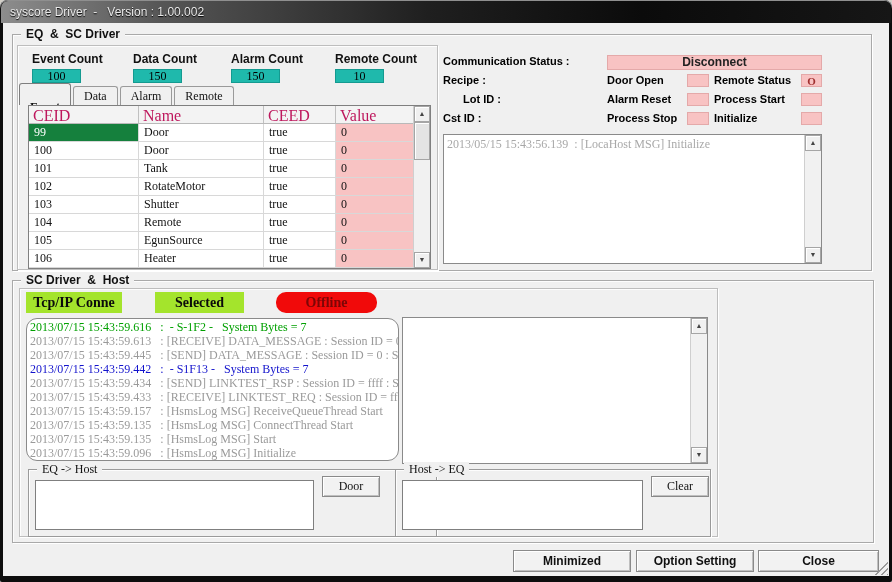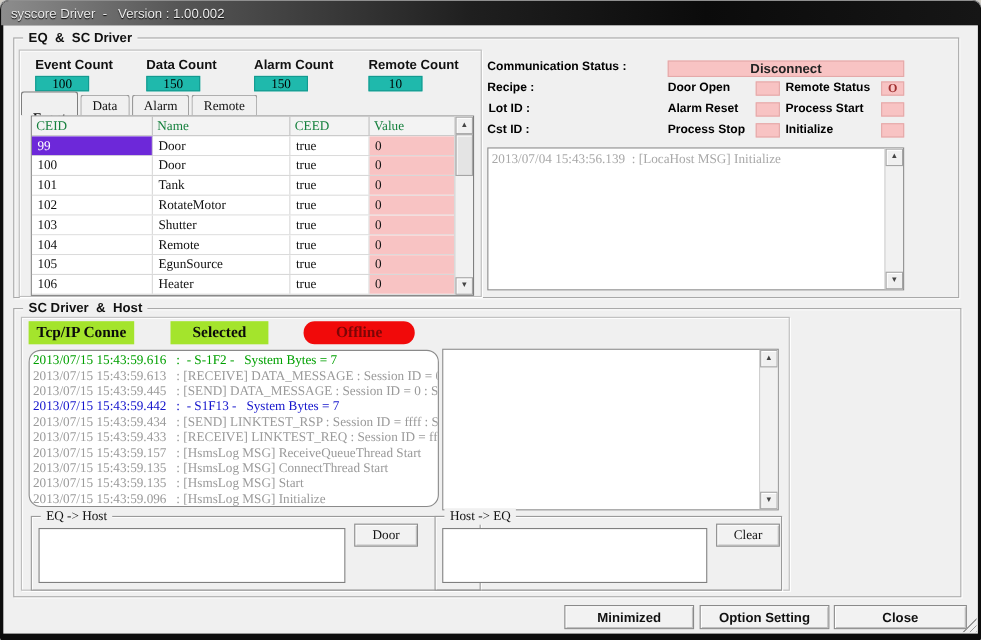--- a/index.html
+++ b/index.html
@@ -31,28 +31,28 @@
   #tabs { position:absolute; left:16px; top:60px; height:22px; display:flex; align-items:flex-end; }
   .tab { font-family:"Liberation Serif",serif; font-size:12px; color:#111; background:#f0f0f0;
          border:1px solid #9a9a9a; border-bottom:none; border-radius:3px 3px 0 0;
          padding:2px 10px 2px 10px; height:19px; margin-right:2px; }
   .tab.active { height:22px; padding-top:16px; border-color:#7e7e7e; font-weight:bold; }
 
   
   #etable { position:absolute; left:25px; top:82px; width:403px; height:164px; background:#fff;
             border:1px solid #7f7f7f; }
   .thead { display:flex; height:18px; background:#f3f3f3; border-bottom:1px solid #b9b9b9; }
-  .th { font-family:"Liberation Serif",serif; font-size:12px; color:#15803d; padding:1px 4px;
+  .th { font-family:"Liberation Serif",serif; font-size:16px; color:#be185d; padding:1px 4px;
         border-right:1px solid #c0c0c0; }
   .trow { display:flex; height:18px; border-bottom:1px solid #d8d8d8; background:#fff; }
   .td { font-family:"Liberation Serif",serif; font-size:12px; color:#111; padding:1px 5px;
         border-right:1px solid #d8d8d8; overflow:hidden; white-space:nowrap; }
   .w-ceid{width:110px;} .w-name{width:125px;} .w-ceed{width:72px;} .w-value{flex:1; border-right:none;}
   .td.w-value { background:#f8c3c3; }
-  .td.sel { background:#6d28d9; color:#fff; }
+  .td.sel { background:#15803d; color:#fff; }
 
   
   .vscroll { position:absolute; right:0; top:0; bottom:0; width:17px; background:#f1f1f1;
              border-left:1px solid #cfcfcf; }
   .sbtn { position:absolute; left:0; width:16px; height:16px; background:#f0f0f0; border:1px solid #a5a5a5;
           box-shadow:inset 1px 1px 0 #fff; font-size:7px; color:#444; text-align:center; line-height:14px; }
   .sbtn.up{top:0;} .sbtn.down{bottom:0;}
   .sthumb { position:absolute; left:0; top:16px; width:16px; height:38px; background:#e4e4e4;
             border:1px solid #a5a5a5; box-shadow:inset 1px 1px 0 #fff; }
 
@@ -188,39 +188,39 @@
         <div class="sbtn up">▲</div>
         <div class="sthumb"></div>
         <div class="sbtn down">▼</div>
       </div>
     </div>
 
     <div class="blabel" style="left:440px; top:32px;">Communication Status :</div>
     <div id="commbar">Disconnect</div>
 
     <div class="blabel" style="left:440px; top:51px;">Recipe :</div>
-    <div class="blabel" style="left:441px; top:70px;">Lot ID :</div>
+    <div class="blabel" style="left:460px; top:70px;">Lot ID :</div>
     <div class="blabel" style="left:440px; top:89px;">Cst ID :</div>
 
     <div class="blabel" style="left:604px; top:51px;">Door Open</div>
     <div class="pinkbox" style="left:684px; top:51px; width:22px; height:13px;"></div>
     <div class="blabel" style="left:604px; top:70px;">Alarm Reset</div>
     <div class="pinkbox" style="left:684px; top:70px; width:22px; height:13px;"></div>
     <div class="blabel" style="left:604px; top:89px;">Process Stop</div>
     <div class="pinkbox" style="left:684px; top:89px; width:22px; height:13px;"></div>
 
     <div class="blabel" style="left:711px; top:51px;">Remote Status</div>
     <div class="pinkbox obox" style="left:798px; top:51px; width:21px; height:13px;">O</div>
     <div class="blabel" style="left:711px; top:70px;">Process Start</div>
     <div class="pinkbox" style="left:798px; top:70px; width:21px; height:13px;"></div>
     <div class="blabel" style="left:711px; top:89px;">Initialize</div>
     <div class="pinkbox" style="left:798px; top:89px; width:21px; height:13px;"></div>
 
     <div id="log1" class="logbox" style="left:440px; top:111px; width:379px; height:130px;">
-      <div class="logline">2013/07/04 15:43:56.139  : [LocaHost MSG] Initialize</div>
+      <div class="logline">2013/05/15 15:43:56.139  : [LocaHost MSG] Initialize</div>
       <div class="vscroll">
         <div class="sbtn up">▲</div>
         <div class="sbtn down">▼</div>
       </div>
     </div>
 
     <div class="group" style="left:9px; top:257px; width:862px; height:263px;">
       <span class="glabel">SC Driver  &amp;  Host</span>
     </div>
     <div class="etch" style="left:16px; top:265px; width:699px; height:249px;"></div>

